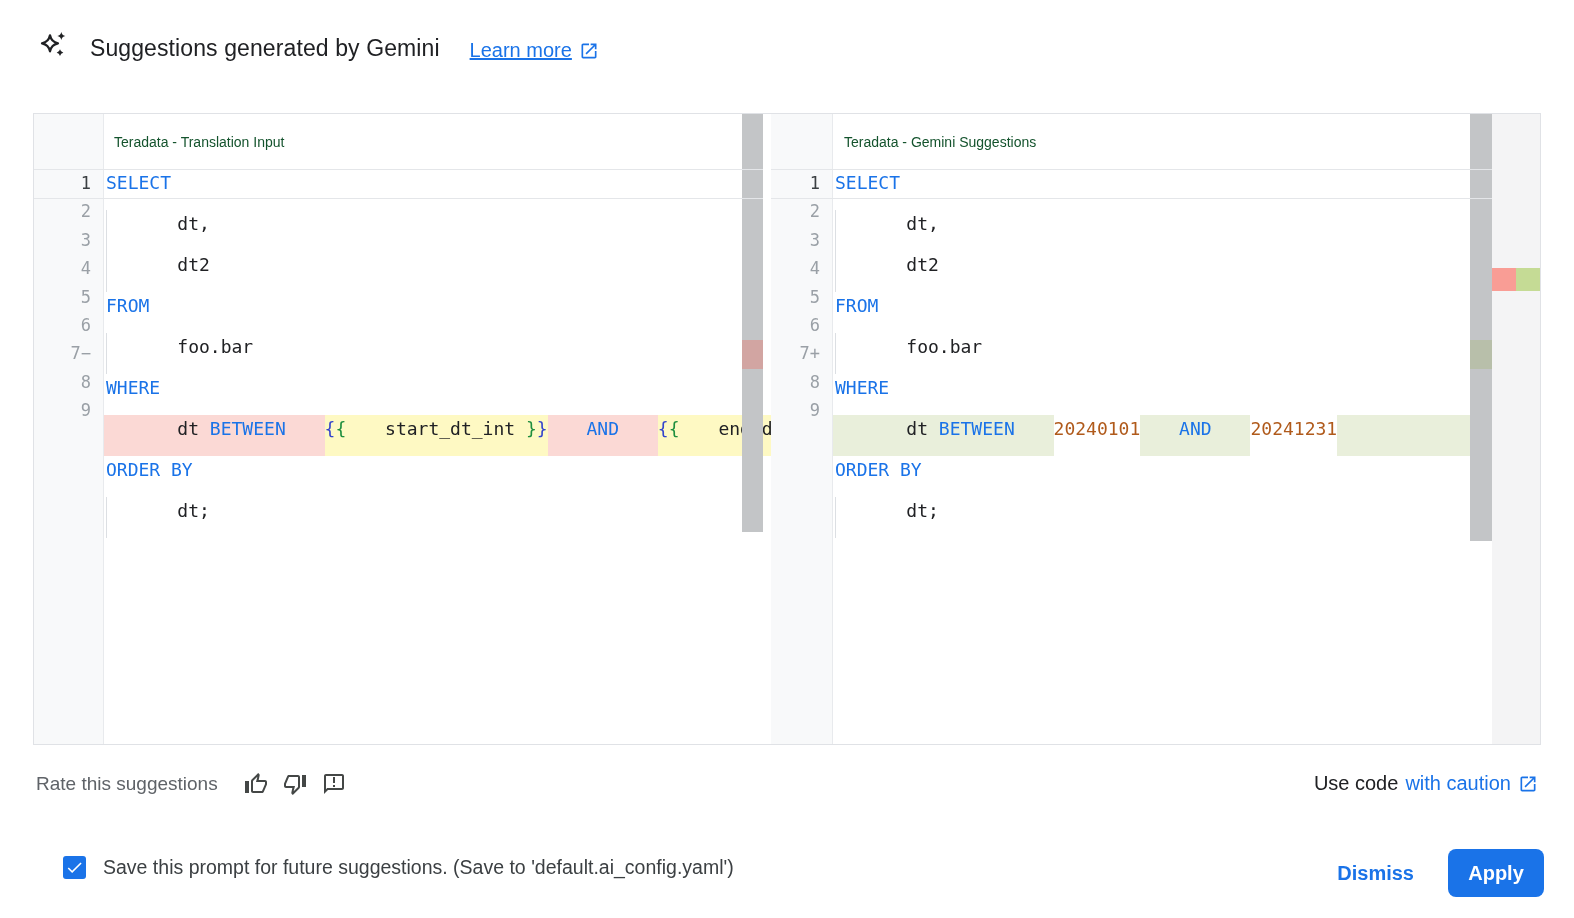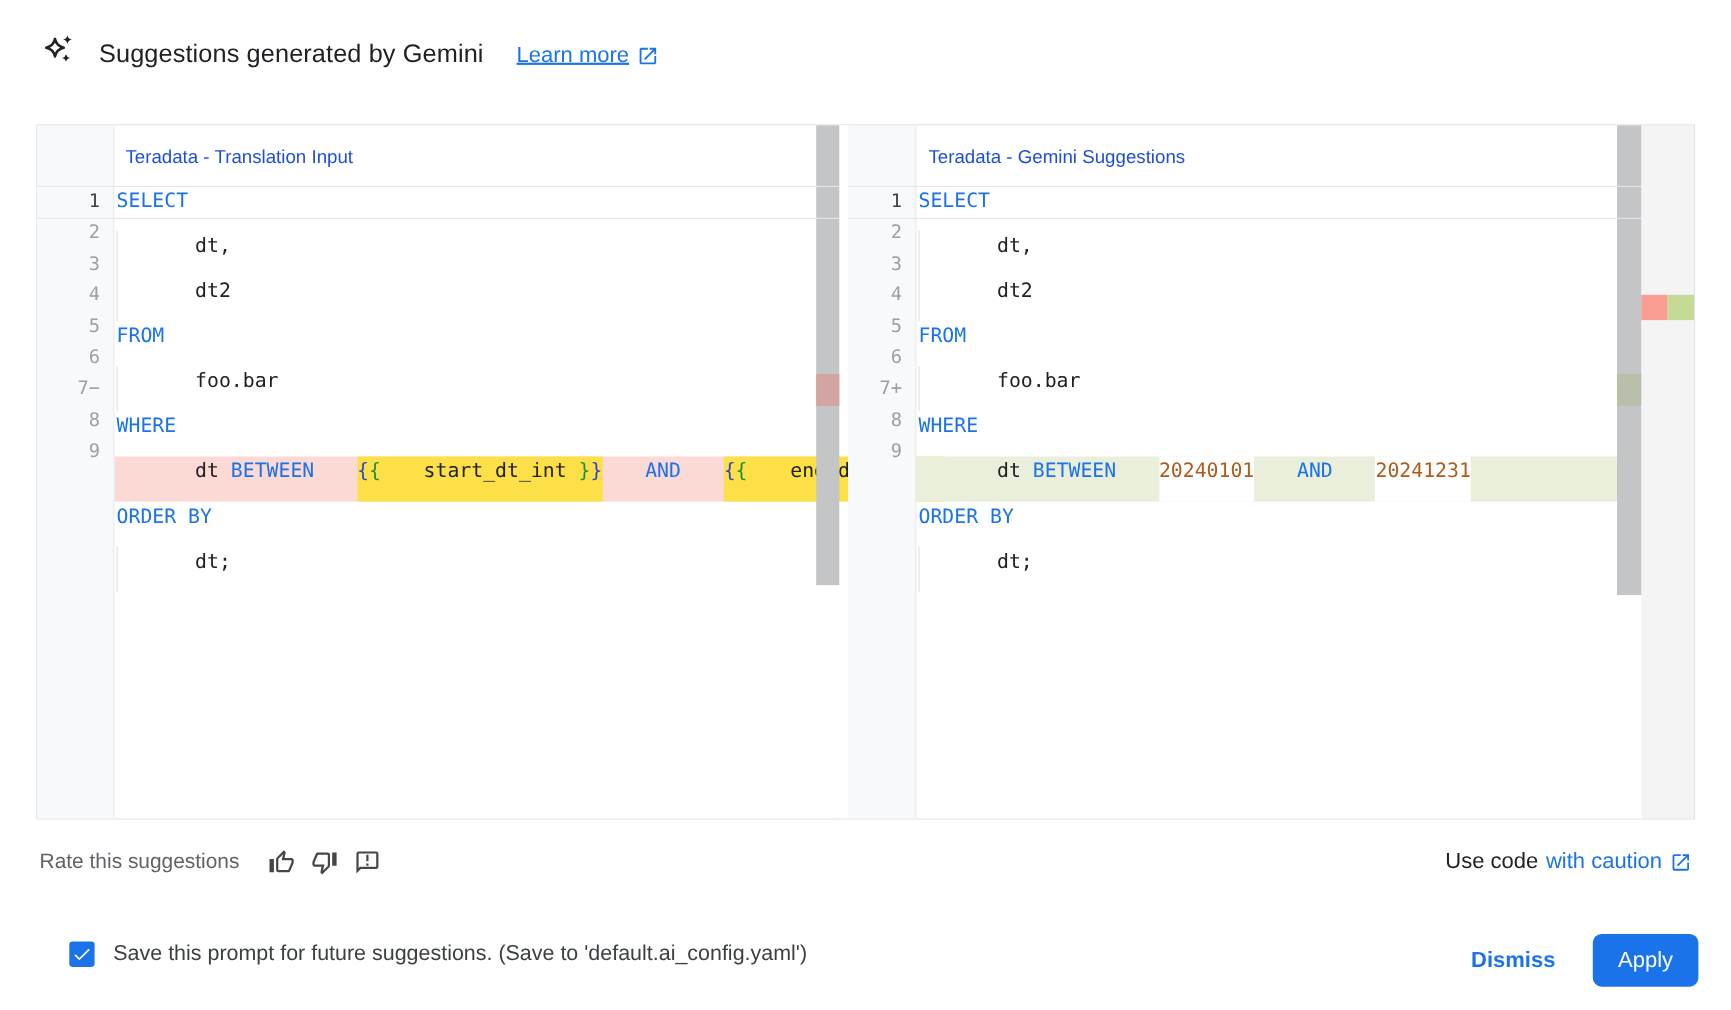--- a/index.html
+++ b/index.html
@@ -20,36 +20,36 @@
   .editor.right { flex:1; }
 
   .gutter { position:absolute; left:0; top:0; bottom:0; background:#f8f9fa; border-right:1px solid #e8eaed; z-index:1; }
   .editor.left  .gutter { width:70px; }
   .editor.right .gutter { width:62px; }
   .gutter-spacer { height:55px; }
   .gutter-line { height:28.4px; line-height:28.4px; text-align:right; padding-right:12px;
                  font-family:"DejaVu Sans Mono", monospace; font-size:17px; color:#9aa0a6; }
   .gutter-line.current { color:#3c4043; }
 
-  .panel-title { position:absolute; top:0; height:55px; line-height:57px; font-size:17px; color:#1d4ed8; z-index:2; }
+  .panel-title { position:absolute; top:0; height:55px; line-height:57px; font-size:14px; color:#14532d; z-index:2; }
   .editor.left  .panel-title { left:80px; }
   .editor.right .panel-title { left:73px; }
 
   .code-area { position:absolute; top:55px; }
   .editor.left  .code-area { left:70px; right:21px; }
   .editor.right .code-area { left:62px; right:70px; }
 
   .code-line { position:relative; height:41px; display:flex; align-items:stretch;
                font-family:"DejaVu Sans Mono", monospace; font-size:18px; line-height:28.4px;
                white-space:pre; padding-left:2px; }
   .code-line.removed { background:#fbd9d5; }
   .code-line.added   { background:#e9efdb; }
   .seg { white-space:pre; display:inline-block; }
   .seg.grow { flex:1; }
-  .removed .seg.emph { background:#fde047; }
+  .removed .seg.emph { background:#fef9c3; }
   .added   .seg.emph { background:#ffffff; }
   .indent-guide { position:absolute; left:2px; top:0; bottom:0; width:1px; background:#dcdfe3; }
 
   .tok-kw  { color:#1a73e8; }
   .tok-id  { color:#202124;margin-left:28px; }
   .tok-num { color:#b05a1b; }
   .tok-b1  { color:#3344cc; }
   .tok-b2  { color:#1e8e3e; }
 
   .current-line-overlay { position:absolute; left:0; top:55px; height:30px;
@@ -85,21 +85,21 @@
 
   
   .save-row { position:absolute; left:30px; top:856px; display:flex; align-items:center; cursor:pointer;padding-left:33px; }
   .checkbox { width:23px; height:23px; background:#1a73e8; border-radius:3px; display:flex; align-items:center; justify-content:center; flex:0 0 auto; }
   .checkbox svg { width:19px; height:19px; fill:#fff; }
   .save-label { margin-left:17px; font-size:19.5px; color:#3c4043; }
 
   .dismiss-btn { position:absolute; right:144px; top:849px; height:48px; line-height:48px; padding:0 16px;
                  background:none; border:none; color:#1a73e8; font-size:20px; font-weight:bold; font-family:"Liberation Sans", sans-serif; cursor:pointer; }
   .apply-btn { position:absolute; right:30px; top:849px; width:96px; height:48px; background:#1a73e8; color:#fff;
-               border:none; border-radius:8px; font-size:20px; font-weight:normal; font-family:"Liberation Sans", sans-serif; cursor:pointer; }
+               border:none; border-radius:8px; font-size:20px; font-weight:bold; font-family:"Liberation Sans", sans-serif; cursor:pointer; }
 </style>
 </head>
 <body>
 
 <div class="header-bar">
   <svg class="sparkle" viewBox="0 0 24 24">
     <path d="M9 4 Q10 9 15 10 Q10 11 9 16 Q8 11 3 10 Q8 9 9 4 Z" fill="#fff" stroke="#202124" stroke-width="1.7" stroke-linejoin="round"></path>
     <path d="M17.5 1.5 Q18 4 20.5 4.5 Q18 5 17.5 7.5 Q17 5 14.5 4.5 Q17 4 17.5 1.5 Z" fill="#202124"></path>
     <path d="M16.5 14.5 Q17 16.6 19 17 Q17 17.4 16.5 19.5 Q16 17.4 14 17 Q16 16.6 16.5 14.5 Z" fill="#202124"></path>
   </svg>

